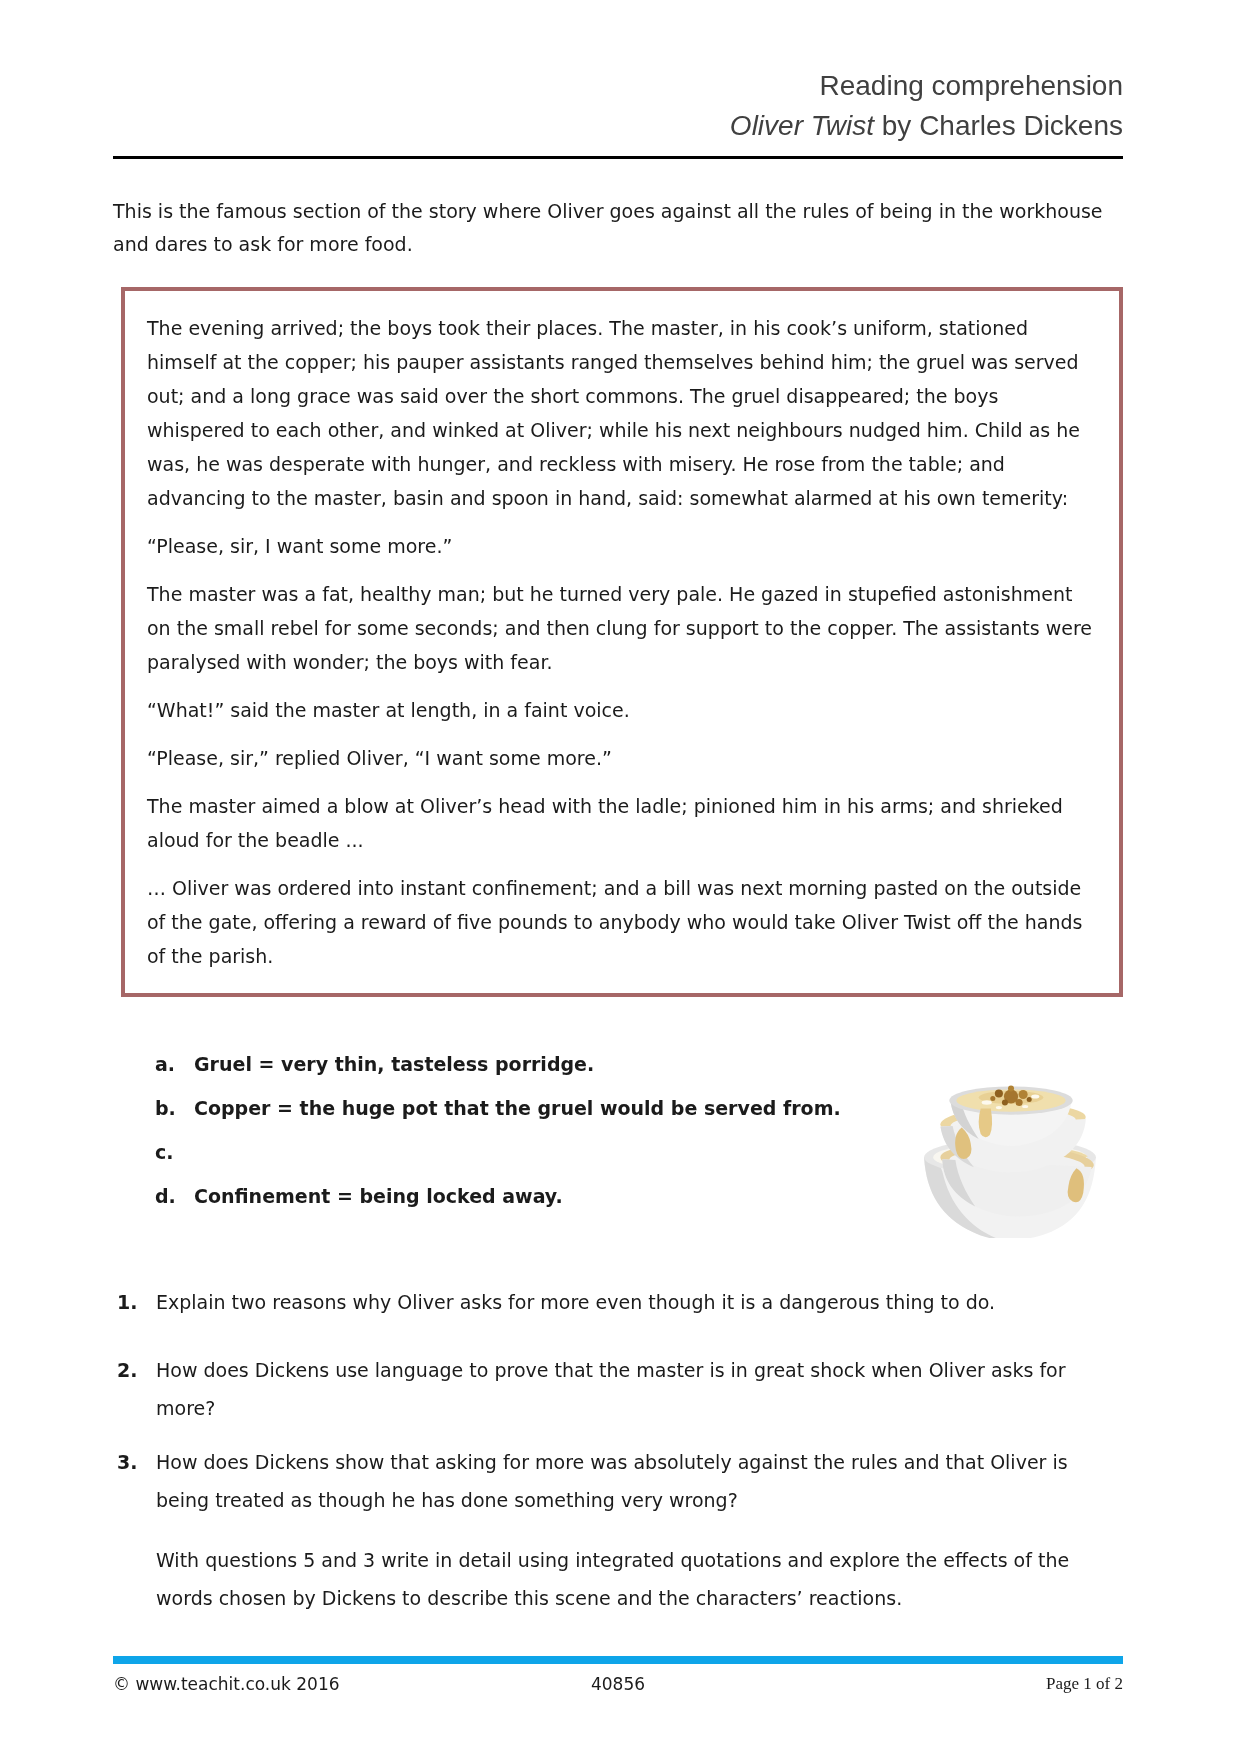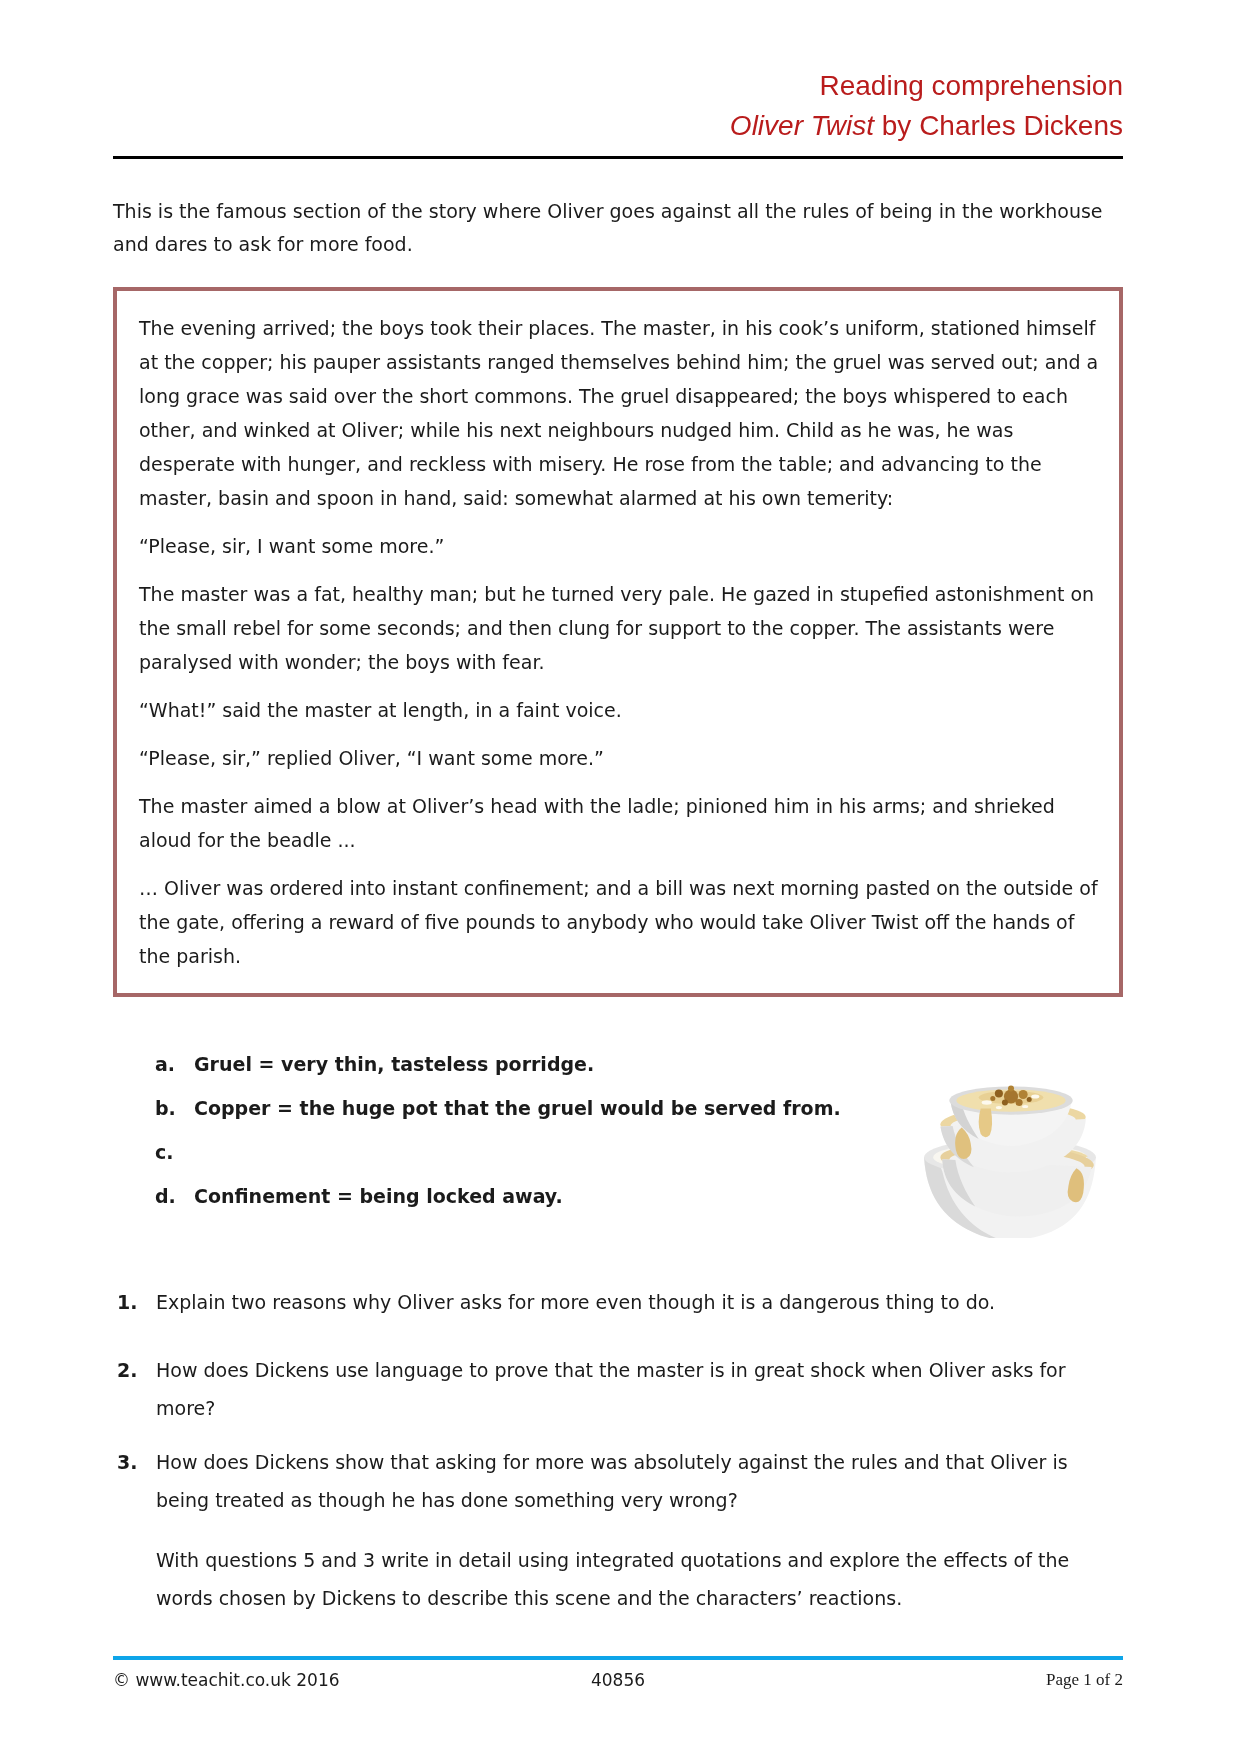--- a/index.html
+++ b/index.html
@@ -11,35 +11,35 @@
     color:#1b1b1b;
     box-sizing:border-box;
     padding:66px 117px 0 113px;
     overflow:hidden;
   }
   .doc-header {
     text-align:right;
     font-family:"Liberation Sans", sans-serif;
     font-size:28px;
     line-height:40px;
-    color:#b91c1c;
+    color:#404040;
   }
   .book-title { font-style:italic; }
   .header-rule {
     border:none;
     border-top:3px solid #000;
     margin:10px 0 0 0;
   }
   .intro {
     font-size:19px;
     line-height:33px;
     margin:36px 0 0 0;
   }
   .quote-box {
-    margin:26px 0 0 0;
+    margin:26px 0 0 8px;
     border:4px solid #a66767;
     padding:20px 20px 20px 22px;
     font-size:19px;
     line-height:34px;
     min-height:686px;
     box-sizing:border-box;
   }
   .quote-box p { margin:0 0 14px 0; }
   .quote-box p:last-child { margin-bottom:0; }
   .glossary {
@@ -65,21 +65,21 @@
     margin-top:22px;
     padding-left:39px;
   }
   .bowls {
     position:absolute;
     left:920px; top:1050px;
   }
   .footer {
     position:absolute;
     left:113px; right:117px; top:1656px;
-    border-top:4px solid #0ea5e9;
+    border-top:8px solid #0ea5e9;
     padding-top:9px;
     display:flex;
     font-size:17px;
     line-height:22px;
   }
   .footer .f-left  { flex:1; text-align:left; }
   .footer .f-center{ flex:1; text-align:center; }
   .footer .f-right { flex:1; text-align:right;font-family:Liberation Serif, serif; }
 </style>
 </head>

